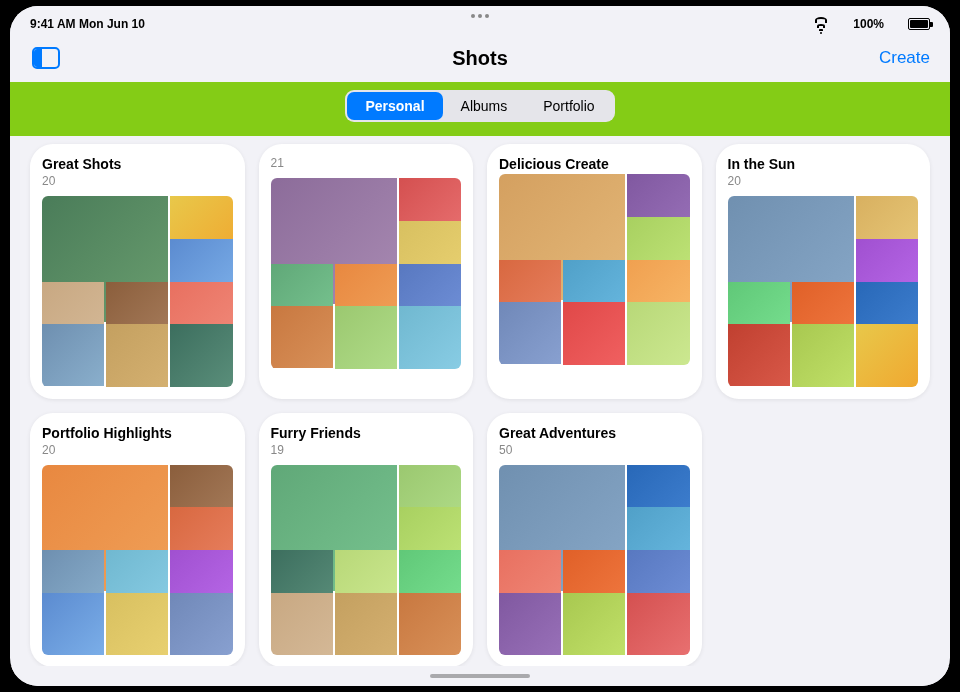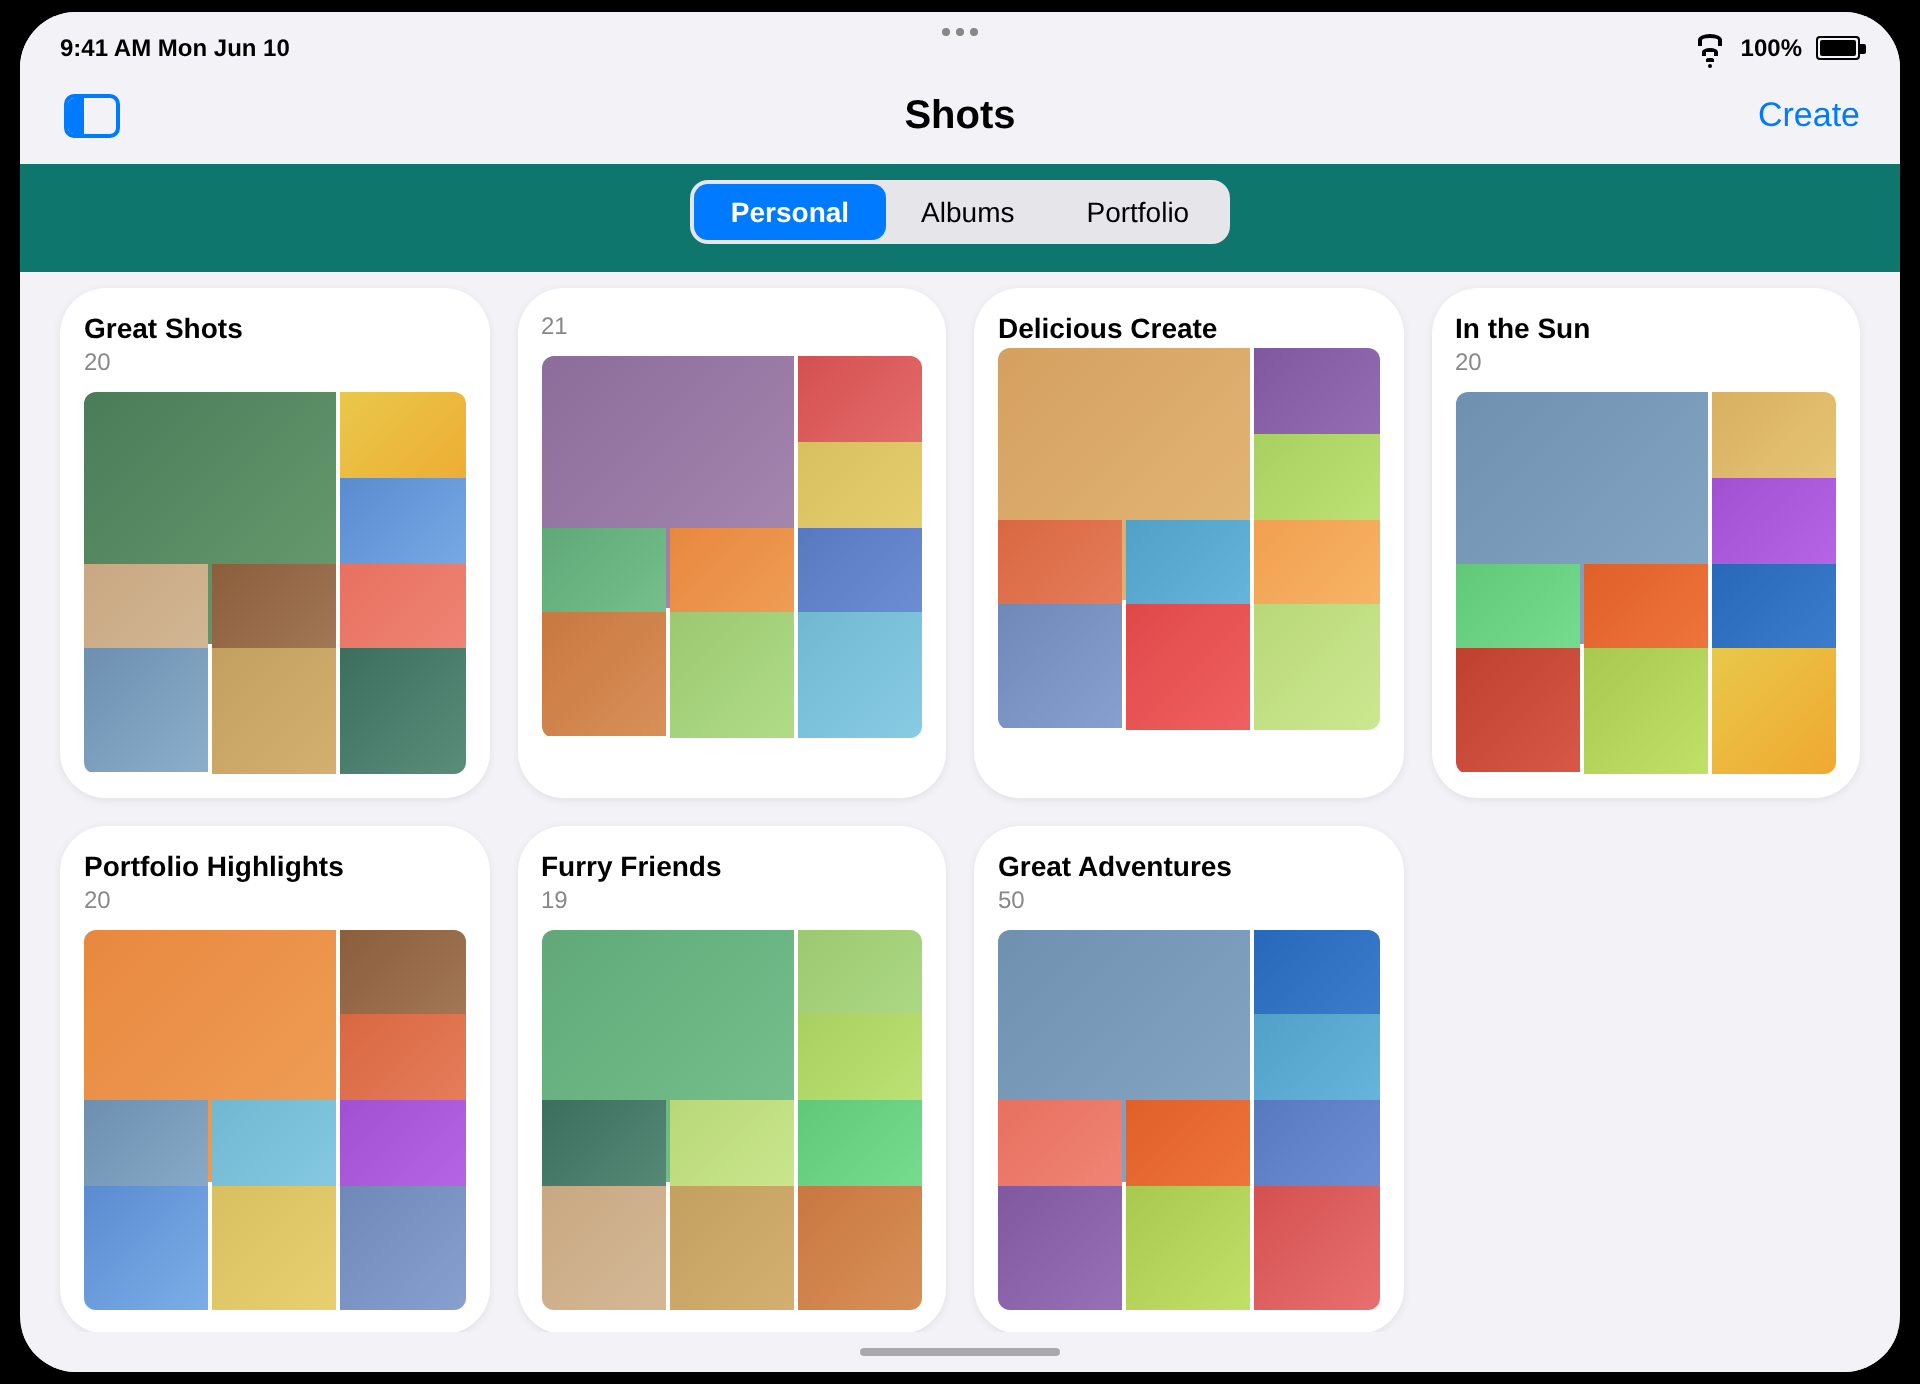--- a/index.html
+++ b/index.html
@@ -39,21 +39,21 @@
 
     .status-time {
       font-size: 12px;
       font-weight: 600;
       color: #000;
     }
 
     .status-icons {
       display: flex;
       align-items: center;
-      gap: 5px;
+      gap: 22px;
     }
 
     .status-icons span {
       font-size: 11px;
       font-weight: 600;
       color: #000;
     }
 
     
     .nav-bar {
@@ -89,21 +89,21 @@
       color: #007aff;
       cursor: pointer;
       font-weight: 400;
     }
 
     
     .segment-control-wrapper {
       display: flex;
       justify-content: center;
       padding: 8px 0 14px;
-      background: #0f766e;
+      background: #84cc16;
       flex-shrink: 0;
     }
 
     .segment-control {
       display: flex;
       background: #e5e5ea;
       border-radius: 9px;
       padding: 2px;
       gap: 0;
     }

